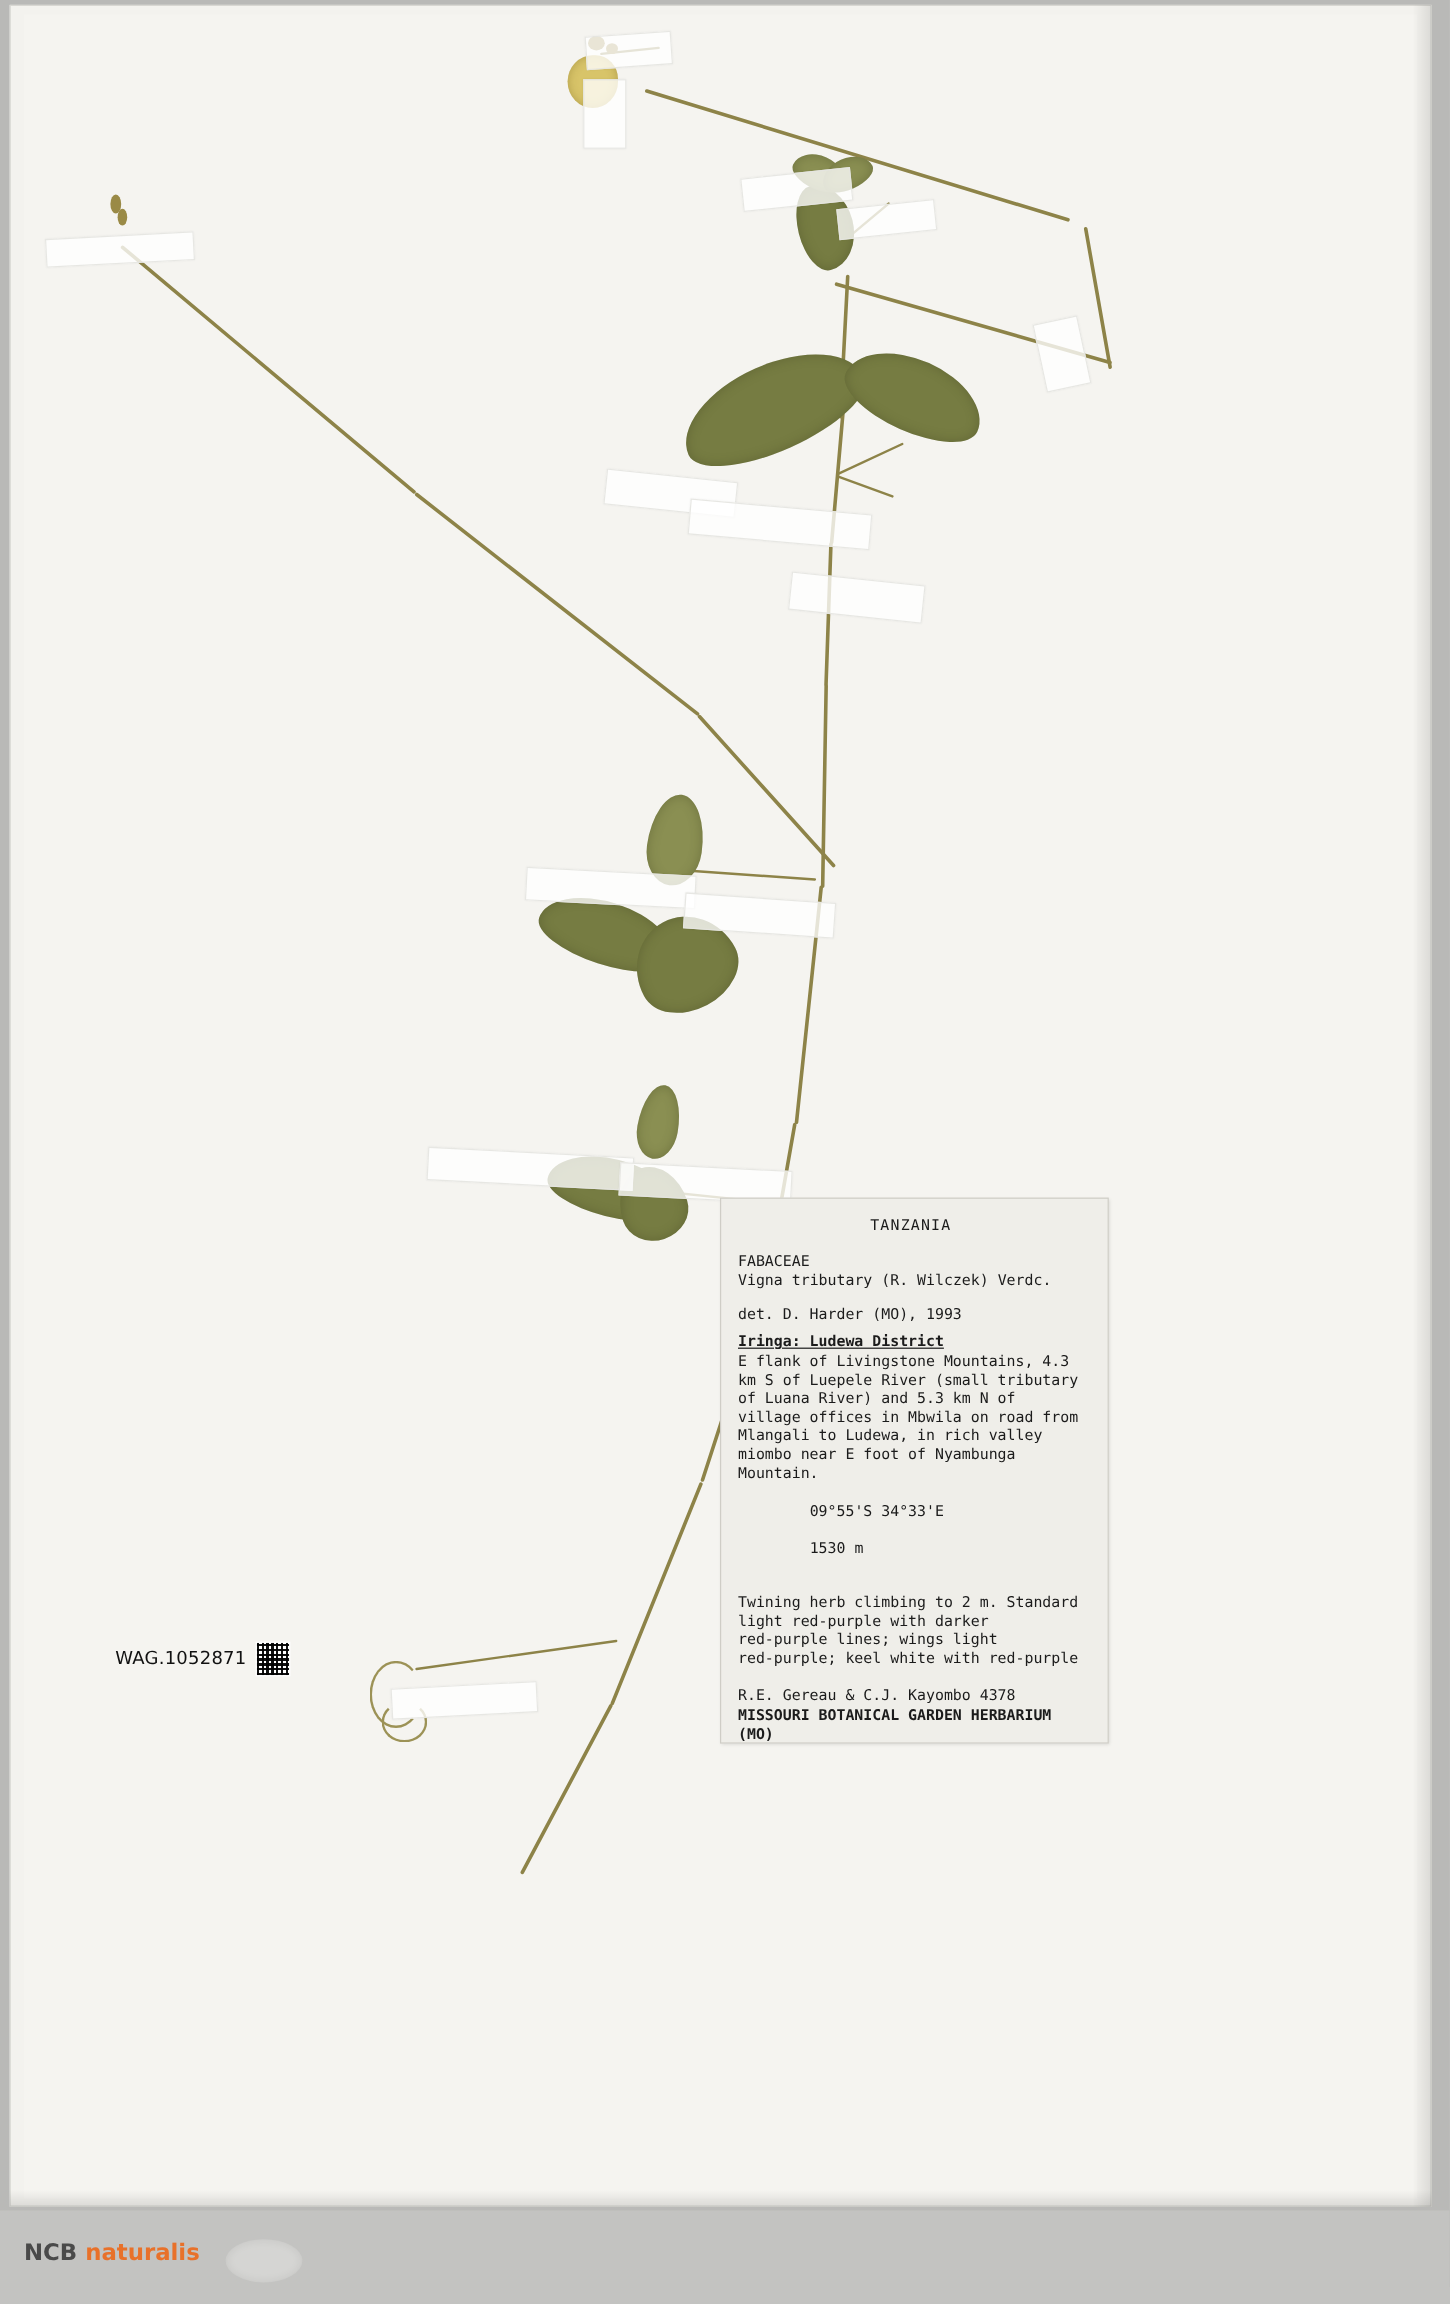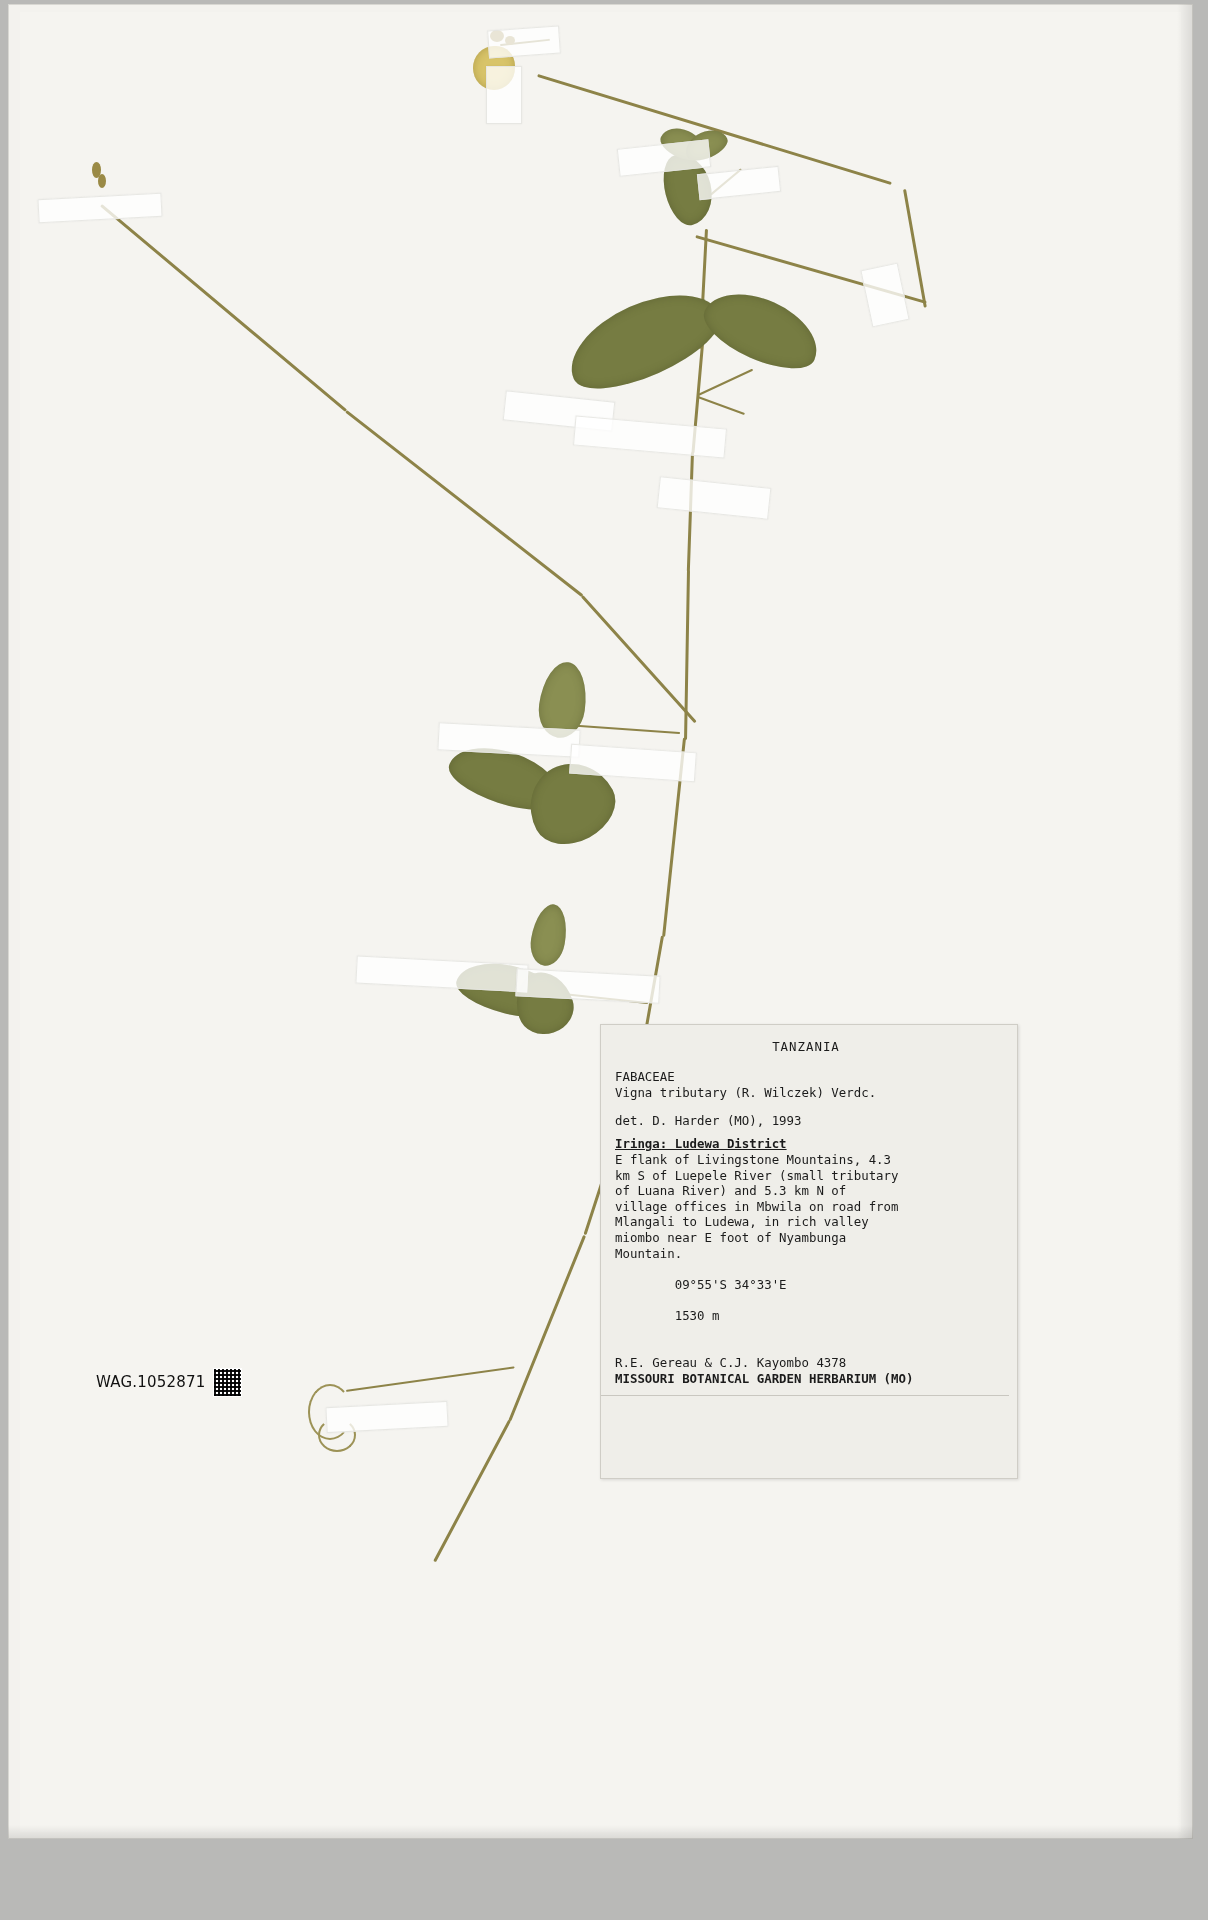--- a/index.html
+++ b/index.html
@@ -89,22 +89,22 @@
     background: rgba(255,255,255,0.78);
     border: 1px solid rgba(228,228,224,0.9);
     box-shadow: 0 0 2px rgba(0,0,0,0.06);
     transform-origin: 50% 50%;
   }
 
   
   .det-label {
     position: absolute;
     left: 592px;
-    top: 1020px;
-    width: 418px;
+    top: 994px;
+    width: 324px;
     height: 455px;
     background: #efeee9;
     border: 1px solid #cfcdc6;
     box-shadow: 1px 1px 3px rgba(0,0,0,0.12);
     font-family: "DejaVu Sans Mono", monospace;
     font-size: 12.4px;
     line-height: 15.6px;
     color: #1b1b1b;
     padding: 14px 20px 0 14px;
     box-sizing: border-box;
@@ -277,25 +277,37 @@
 of Luana River) and 5.3 km N of
 village offices in Mbwila on road from
 Mlangali to Ludewa, in rich valley
 miombo near E foot of Nyambunga
 Mountain.</div>
       <div class="coords">
         <span>09°55'S 34°33'E</span>
         <span style="display:inline-block;width:68px;"></span>
         <span>1530 m</span>
       </div>
+      <div class="desc">Twining herb climbing to 2 m. Standard
+light red-purple with darker
+red-purple lines; wings light
+red-purple; keel white with red-purple</div>
       <div class="collector">R.E. Gereau &amp; C.J. Kayombo 4378</div>
       <div class="institution">MISSOURI BOTANICAL GARDEN HERBARIUM (MO)</div>
       <div class="divider"></div>
 
     </div>
 
     <div class="barcode-block">
       <div class="barcode-text">WAG.1052871</div>
       <div class="qr"></div>
     </div>
   </div>
 
+  <div class="bottombar">
+    <div class="logo">
+      <span class="ncb">NCB</span>
+      <span class="orange">naturalis</span>
+    </div>
+    <div class="blob"></div>
+
+  </div>
 </div>
 
 </body></html>

